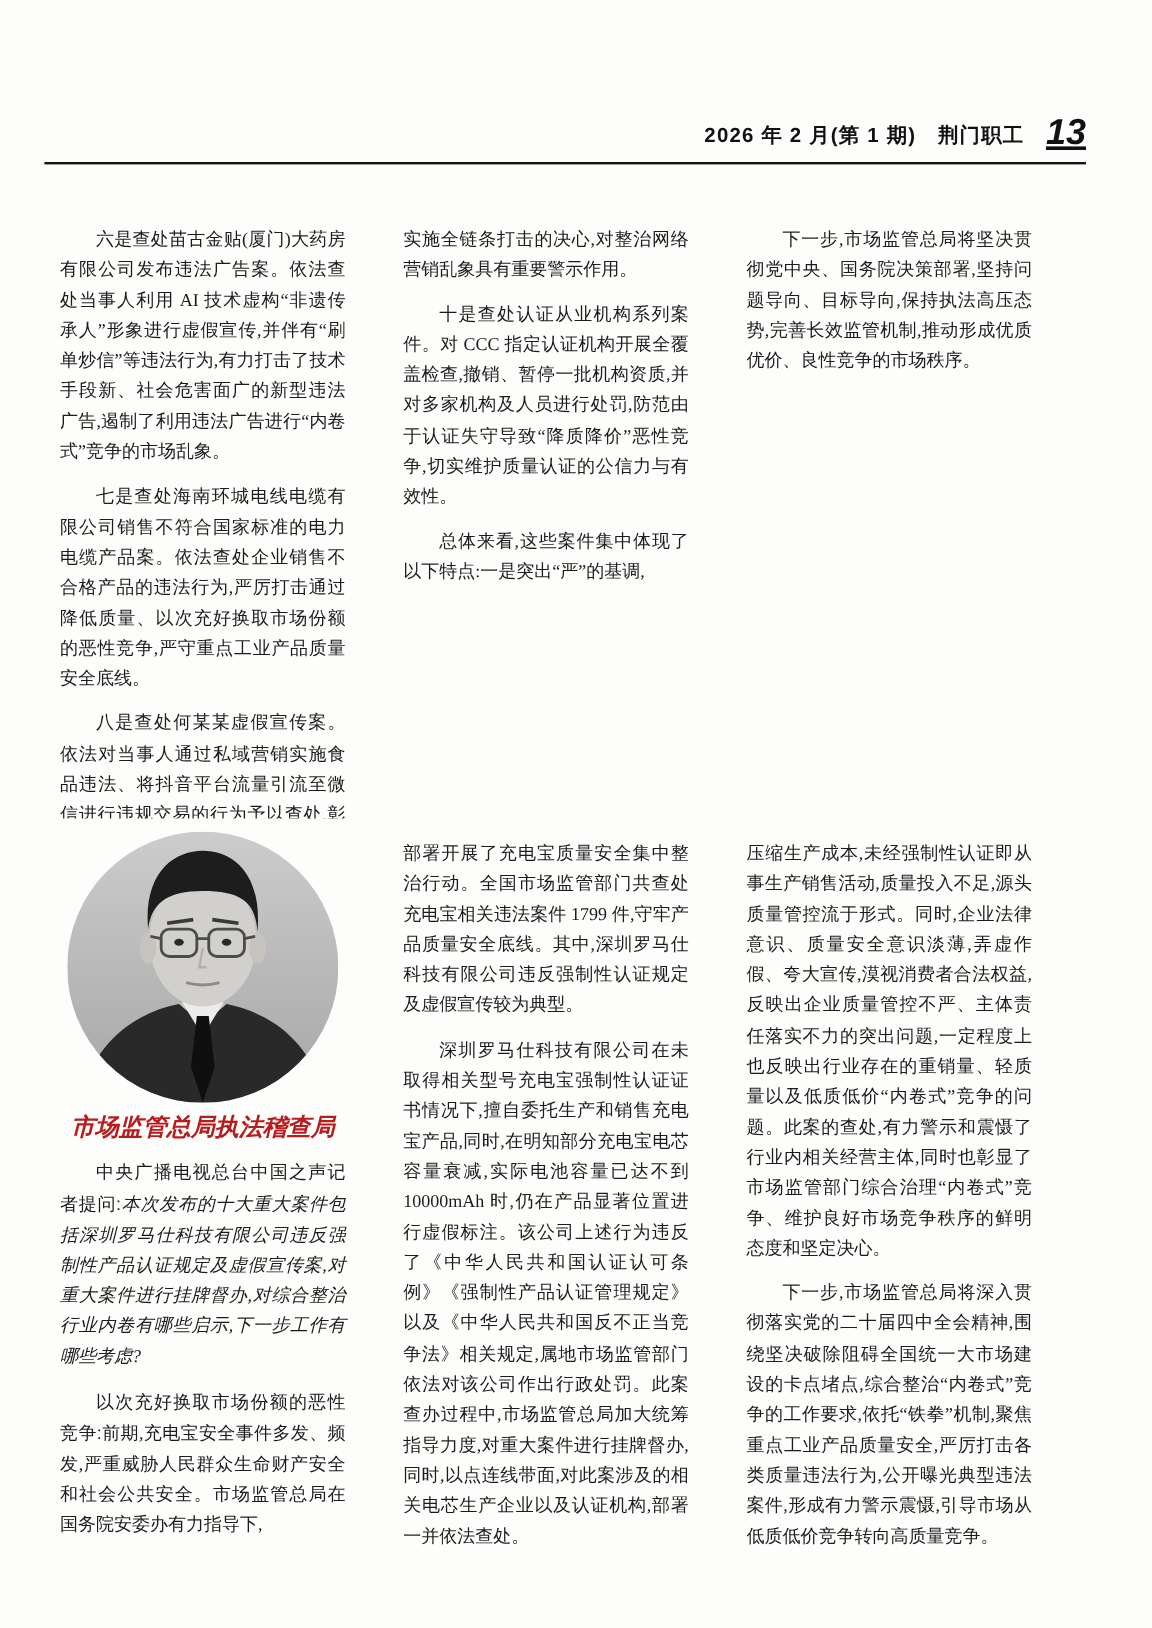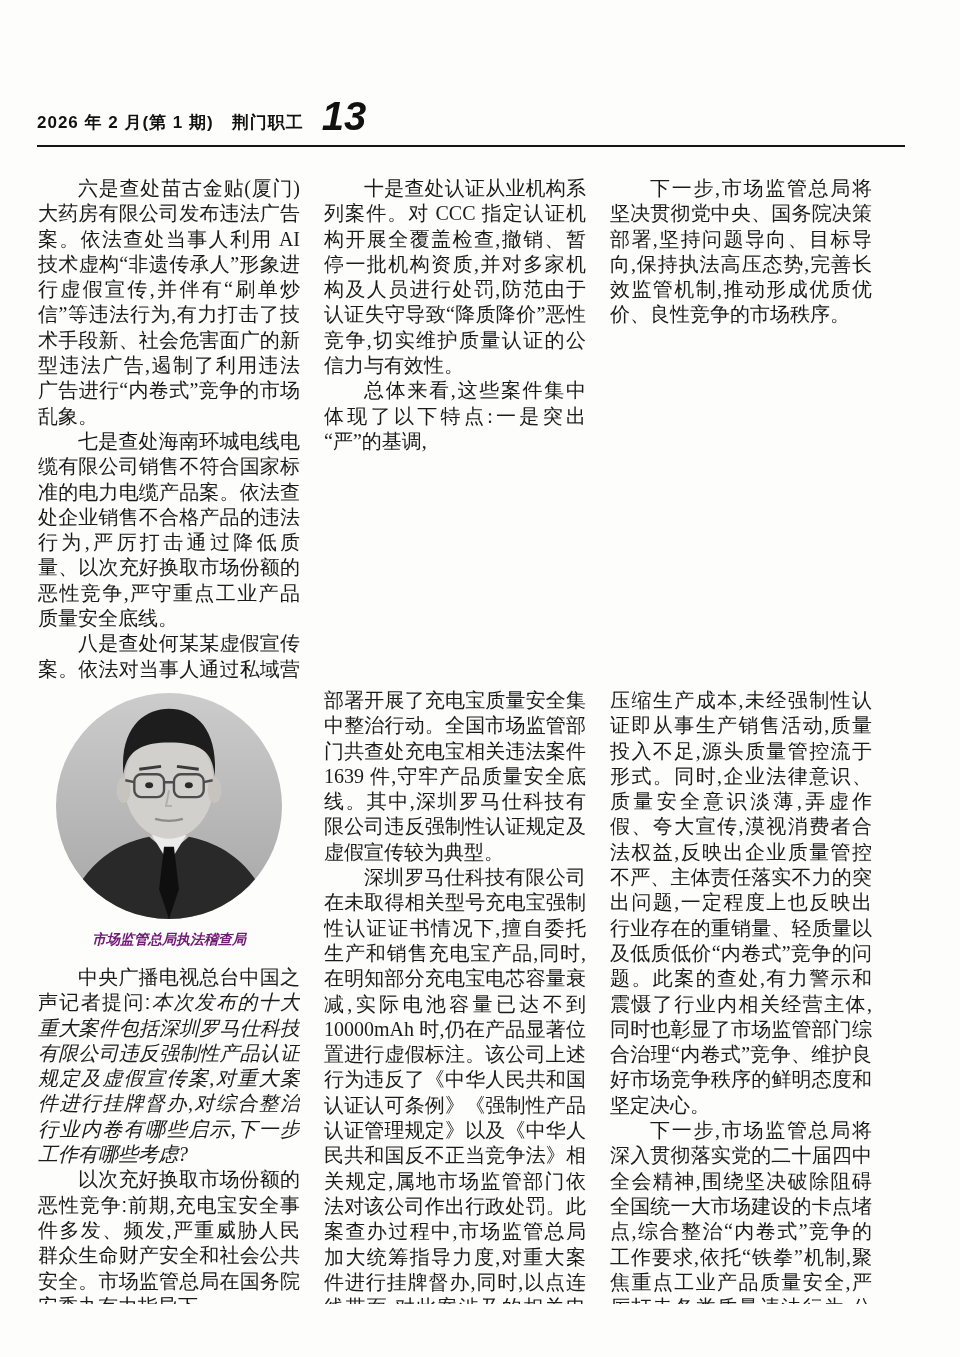--- a/index.html
+++ b/index.html
@@ -8,64 +8,64 @@
     background:#fdfdfc; color:#1b1b1b;
     font-family:"Liberation Serif","DejaVu Serif",serif;
     overflow:hidden;
   }
 
   
   .header {
     position:absolute; top:94px; left:37px; width:868px;
   }
   .header-line {
-    display:flex; align-items:baseline; gap:18px;
+    display:flex; justify-content:flex-end; align-items:baseline; gap:18px;
     font-family:"Liberation Sans","DejaVu Sans",sans-serif;
     font-size:17px; font-weight:600; letter-spacing:1px; color:#111;
   }
   .page-number {
-    font-size:40px; font-style:italic; font-weight:600; letter-spacing:0;
-    line-height:1; transform:translateY(2px);
+    font-size:30px; font-style:italic; font-weight:600; letter-spacing:0;
+    line-height:1; transform:translateY(2px);text-decoration:underline;
   }
   .header-rule { margin-top:11px; height:2px; background:#151515; }
 
   
   .cols {
     position:absolute; left:38px; width:834px;
     display:flex; justify-content:space-between;
   }
   .cols.top-section    { top:176px; height:506px; }
   .cols.bottom-section { top:688px; height:616px; }
   .col { width:262px; overflow:hidden; }
 
   
   p.body-par {
-    margin:0; font-size:20px; line-height:25.3px;
+    margin:12px; font-size:15px; line-height:25.3px;
     text-align:justify; text-justify:inter-ideograph;
   }
   p.indent { text-indent:2em; }
 
   .lead {
     font-family:"Liberation Sans","DejaVu Sans",sans-serif;
     font-weight:400; font-style:normal;
   }
   .kaiti { font-style:italic; }
   p.qa { margin-top:11px; }
   p.qa-a { margin-top:0; }
 
   
   .photo-wrap {
     width:226px; height:226px; margin:5px auto 0;
     border-radius:50%; overflow:hidden;
   }
   .photo-wrap svg { display:block; width:100%; height:100%; }
   .caption { margin-top:7px; }
   .caption p {
-    margin:0; text-align:center; font-size:14px; line-height:28px;
-    font-style:italic; font-weight:600; color:#701a75;
+    margin:0; text-align:center; font-size:20px; line-height:28px;
+    font-style:italic; font-weight:600; color:#b91c1c;
   }
 </style>
 </head>
 <body>
 
 <div class="header">
   <div class="header-line">
     <span>2026 年 2 月(第 1 期)</span>
     <span>荆门职工</span>
     <span class="page-number">13</span>
@@ -73,20 +73,21 @@
   <div class="header-rule"></div>
 </div>
 
 <div class="cols top-section">
   <div class="col">
     <p class="body-par indent">六是查处苗古金贴(厦门)大药房有限公司发布违法广告案。依法查处当事人利用 AI 技术虚构“非遗传承人”形象进行虚假宣传,并伴有“刷单炒信”等违法行为,有力打击了技术手段新、社会危害面广的新型违法广告,遏制了利用违法广告进行“内卷式”竞争的市场乱象。</p>
     <p class="body-par indent">七是查处海南环城电线电缆有限公司销售不符合国家标准的电力电缆产品案。依法查处企业销售不合格产品的违法行为,严厉打击通过降低质量、以次充好换取市场份额的恶性竞争,严守重点工业产品质量安全底线。</p>
     <p class="body-par indent">八是查处何某某虚假宣传案。依法对当事人通过私域营销实施食品违法、将抖音平台流量引流至微信进行违规交易的行为予以查处,彰显了市场监管部门对私域营销违法行为</p>
   </div>
   <div class="col">
+    <p class="body-par">实施全链条打击的决心,对整治网络营销乱象具有重要警示作用。</p>
     <p class="body-par indent">十是查处认证从业机构系列案件。对 CCC 指定认证机构开展全覆盖检查,撤销、暂停一批机构资质,并对多家机构及人员进行处罚,防范由于认证失守导致“降质降价”恶性竞争,切实维护质量认证的公信力与有效性。</p>
     <p class="body-par indent">总体来看,这些案件集中体现了以下特点:一是突出“严”的基调,</p>
   </div>
   <div class="col">
     <p class="body-par indent">下一步,市场监管总局将坚决贯彻党中央、国务院决策部署,坚持问题导向、目标导向,保持执法高压态势,完善长效监管机制,推动形成优质优价、良性竞争的市场秩序。</p>
   </div>
 </div>
 
 <div class="cols bottom-section">
 
@@ -134,21 +135,21 @@
       </svg>
     </div>
     <div class="caption">
       <p>市场监管总局执法稽查局</p>
     </div>
     <p class="body-par indent qa"><span class="lead">中央广播电视总台中国之声记者提问:</span><span class="kaiti">本次发布的十大重大案件包括深圳罗马仕科技有限公司违反强制性产品认证规定及虚假宣传案,对重大案件进行挂牌督办,对综合整治行业内卷有哪些启示,下一步工作有哪些考虑?</span></p>
     <p class="body-par indent qa-a"><span class="lead">以次充好换取市场份额的恶性竞争:</span><span>前期,充电宝安全事件多发、频发,严重威胁人民群众生命财产安全和社会公共安全。市场监管总局在国务院安委办有力指导下,</span></p>
   </div>
 
   <div class="col">
-    <p class="body-par">部署开展了充电宝质量安全集中整治行动。全国市场监管部门共查处充电宝相关违法案件 1639 件,守牢产品质量安全底线。其中,深圳罗马仕科技有限公司违反强制性认证规定及虚假宣传较为典型。</p>
+    <p class="body-par">部署开展了充电宝质量安全集中整治行动。全国市场监管部门共查处充电宝相关违法案件 1799 件,守牢产品质量安全底线。其中,深圳罗马仕科技有限公司违反强制性认证规定及虚假宣传较为典型。</p>
     <p class="body-par indent">深圳罗马仕科技有限公司在未取得相关型号充电宝强制性认证证书情况下,擅自委托生产和销售充电宝产品,同时,在明知部分充电宝电芯容量衰减,实际电池容量已达不到 10000mAh 时,仍在产品显著位置进行虚假标注。该公司上述行为违反了《中华人民共和国认证认可条例》《强制性产品认证管理规定》以及《中华人民共和国反不正当竞争法》相关规定,属地市场监管部门依法对该公司作出行政处罚。此案查办过程中,市场监管总局加大统筹指导力度,对重大案件进行挂牌督办,同时,以点连线带面,对此案涉及的相关电芯生产企业以及认证机构,部署一并依法查处。</p>
 
   </div>
 
   <div class="col">
     <p class="body-par">压缩生产成本,未经强制性认证即从事生产销售活动,质量投入不足,源头质量管控流于形式。同时,企业法律意识、质量安全意识淡薄,弄虚作假、夸大宣传,漠视消费者合法权益,反映出企业质量管控不严、主体责任落实不力的突出问题,一定程度上也反映出行业存在的重销量、轻质量以及低质低价“内卷式”竞争的问题。此案的查处,有力警示和震慑了行业内相关经营主体,同时也彰显了市场监管部门综合治理“内卷式”竞争、维护良好市场竞争秩序的鲜明态度和坚定决心。</p>
     <p class="body-par indent">下一步,市场监管总局将深入贯彻落实党的二十届四中全会精神,围绕坚决破除阻碍全国统一大市场建设的卡点堵点,综合整治“内卷式”竞争的工作要求,依托“铁拳”机制,聚焦重点工业产品质量安全,严厉打击各类质量违法行为,公开曝光典型违法案件,形成有力警示震慑,引导市场从低质低价竞争转向高质量竞争。</p>
   </div>
 
 </div>

